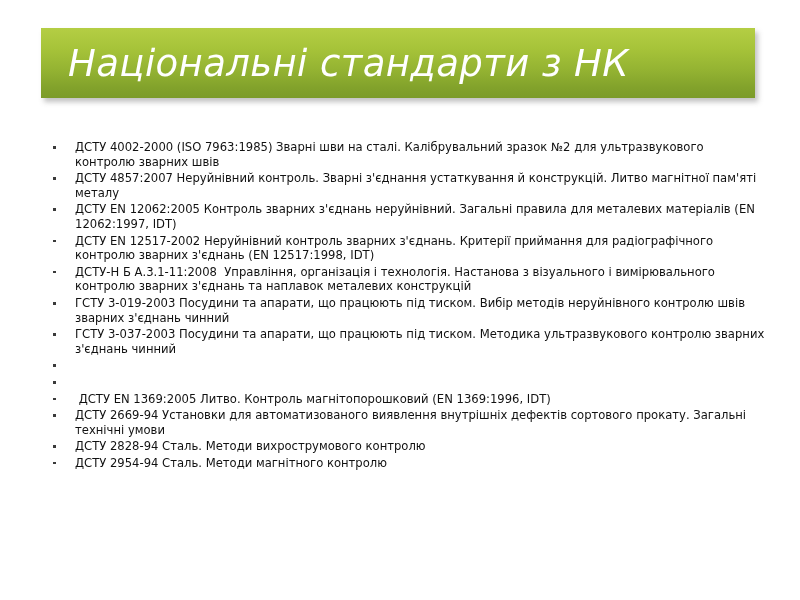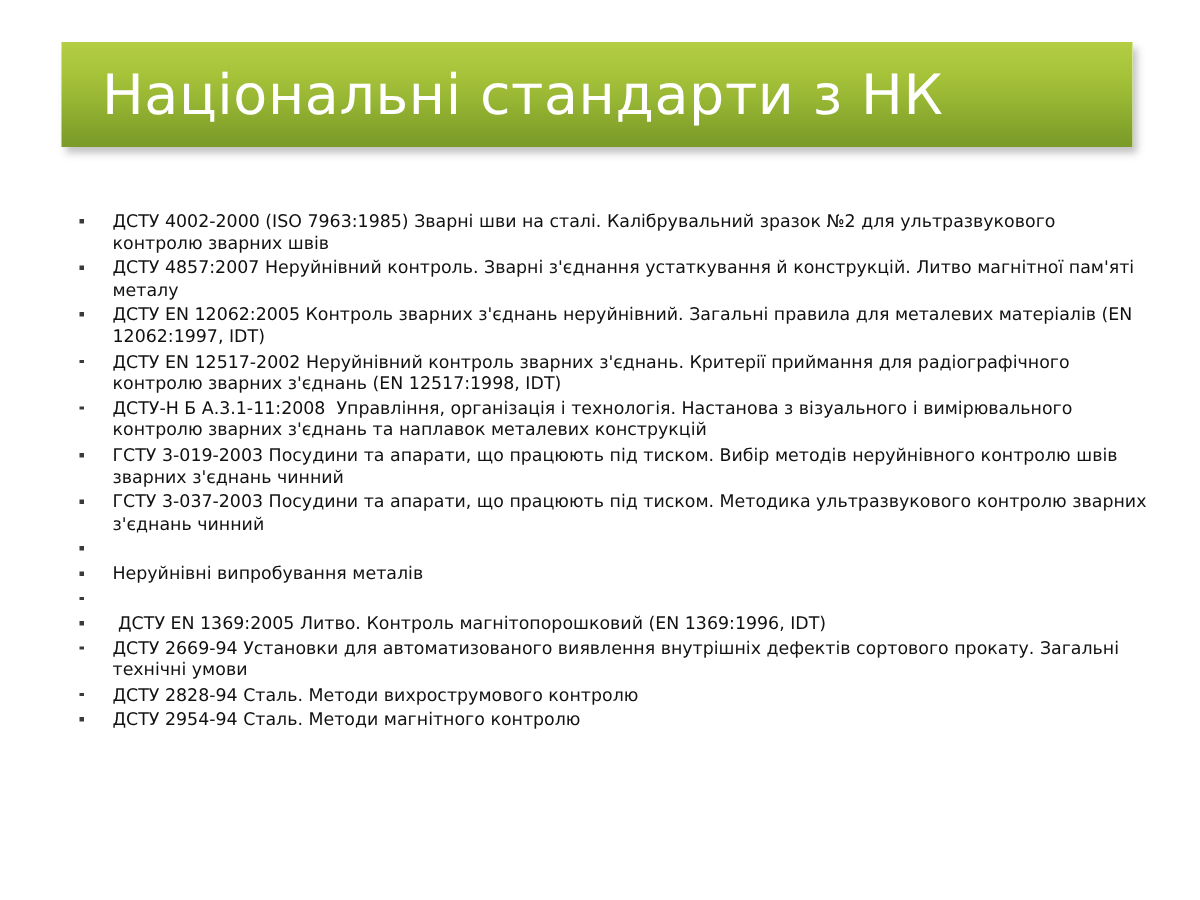--- a/index.html
+++ b/index.html
@@ -33,20 +33,21 @@
                 #b4ce44 0%,
                 #a6c339 30%,
                 #94b332 60%,
                 #82a22b 85%,
                 #7b9b29 100%);
     box-shadow: 3px 4px 5px rgba(120, 120, 120, 0.45);
     display: flex;
     align-items: center;
     padding-left: 27px;
     box-sizing: border-box;
+    font-style: italic;
   }
   .title-text {
     color: #ffffff;
     font-size: 37px;
     font-weight: 400;
     letter-spacing: 0.4px;
     line-height: 1;
     white-space: nowrap;
     font-family: "DejaVu Sans", "Liberation Sans", sans-serif;
   }
@@ -99,21 +100,20 @@
   <div class="content">
     <ul class="std-list">
         <li>ДСТУ 4002-2000 (ISO 7963:1985) Зварні шви на сталі. Калібрувальний зразок №2 для ультразвукового контролю зварних швів</li>
         <li>ДСТУ 4857:2007 Неруйнівний контроль. Зварні з'єднання устаткування й конструкцій. Литво магнітної пам'яті металу</li>
         <li>ДСТУ EN 12062:2005 Контроль зварних з'єднань неруйнівний. Загальні правила для металевих матеріалів (EN 12062:1997, IDT)</li>
         <li>ДСТУ EN 12517-2002 Неруйнівний контроль зварних з'єднань. Критерії приймання для радіографічного контролю зварних з'єднань (EN 12517:1998, IDT)</li>
         <li>ДСТУ-Н Б А.3.1-11:2008  Управління, організація і технологія. Настанова з візуального і вимірювального контролю зварних з'єднань та наплавок металевих конструкцій</li>
         <li>ГСТУ 3-019-2003 Посудини та апарати, що працюють під тиском. Вибір методів неруйнівного контролю швів зварних з'єднань чинний</li>
         <li>ГСТУ 3-037-2003 Посудини та апарати, що працюють під тиском. Методика ультразвукового контролю зварних з'єднань чинний</li>
         <li class="empty-item"></li>
-        <li>Неруйнівні випробування металів</li>
         <li class="empty-item"></li>
         <li> ДСТУ EN 1369:2005 Литво. Контроль магнітопорошковий (EN 1369:1996, IDT)</li>
         <li>ДСТУ 2669-94 Установки для автоматизованого виявлення внутрішніх дефектів сортового прокату. Загальні технічні умови</li>
         <li>ДСТУ 2828-94 Сталь. Методи вихрострумового контролю</li>
         <li>ДСТУ 2954-94 Сталь. Методи магнітного контролю</li>
       </ul>
   </div>
 
 </div>
 

